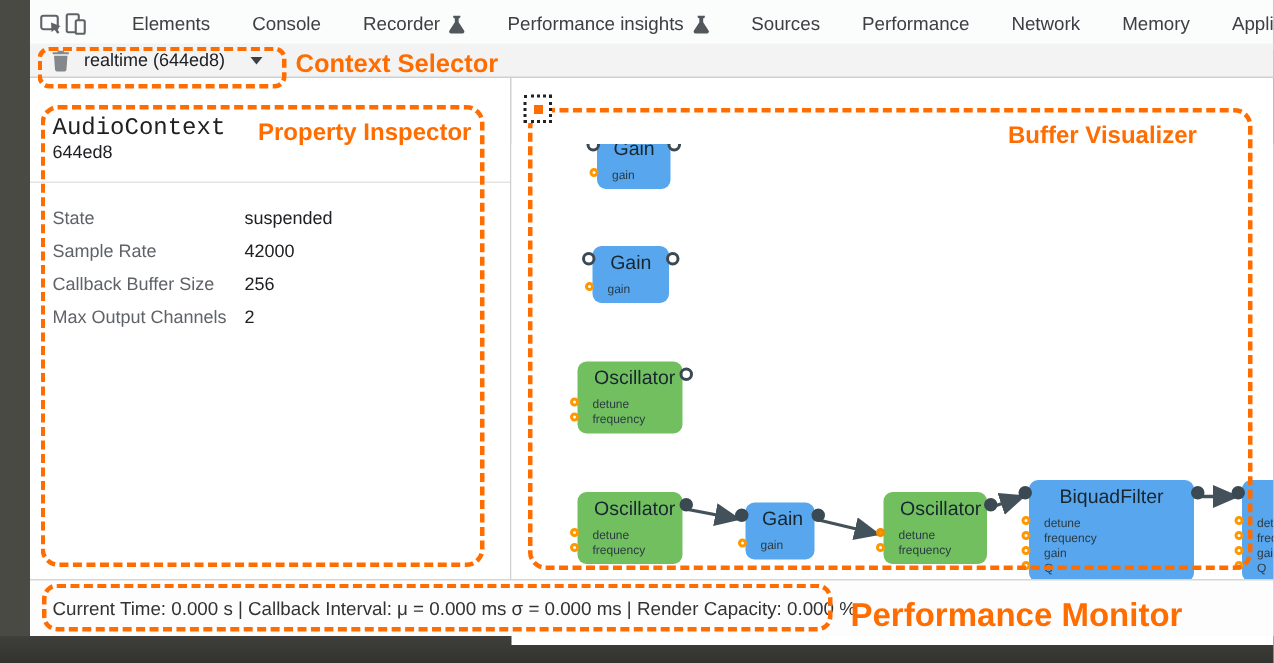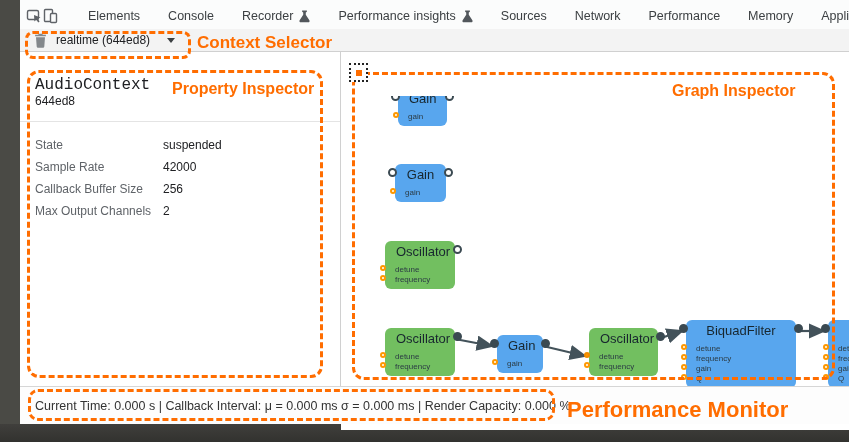--- a/index.html
+++ b/index.html
@@ -119,24 +119,24 @@
         <div class="tab">
           <span>Performance insights</span>
           <svg width="11" height="13" viewBox="0 0 12 14">
             <path d="M3.4 0.5 h5.2 v1.2 l-1.2 0.8 v2.6 l3.9 6.1 a1.4 1.4 0 0 1 -1.2 2.2 h-8.2 a1.4 1.4 0 0 1 -1.2 -2.2 l3.9 -6.1 v-2.6 l-1.2 -0.8 Z" fill="#52575c"></path>
           </svg>
         </div>
         <div class="tab">
           <span>Sources</span>
         </div>
         <div class="tab">
+          <span>Performance</span>
+        </div>
+        <div class="tab">
           <span>Network</span>
-        </div>
-        <div class="tab">
-          <span>Performance</span>
         </div>
         <div class="tab">
           <span>Memory</span>
         </div>
         <div class="tab">
           <span>Application</span>
         </div>
       </div>
   </div>
 
@@ -256,15 +256,15 @@
     <span class="status-text">Current Time: 0.000 s | Callback Interval: μ = 0.000 ms σ = 0.000 ms | Render Capacity: 0.000 %</span>
   </div>
 </div>
 
 <div class="anno anno-box box-ctx"></div>
 <div class="anno anno-label lbl-ctx">Context Selector</div>
 <div class="anno anno-box box-prop"></div>
 <div class="anno anno-label lbl-prop">Property Inspector</div>
 <div class="anno anno-box box-graph"></div>
 <div class="anno corner-marker"></div>
-<div class="anno anno-label lbl-graph">Graph Inspector</div>
+<div class="anno anno-label lbl-graph">Buffer Visualizer</div>
 <div class="anno anno-box box-perf"></div>
 <div class="anno anno-label lbl-perf">Performance Monitor</div>
 
 </body></html>

